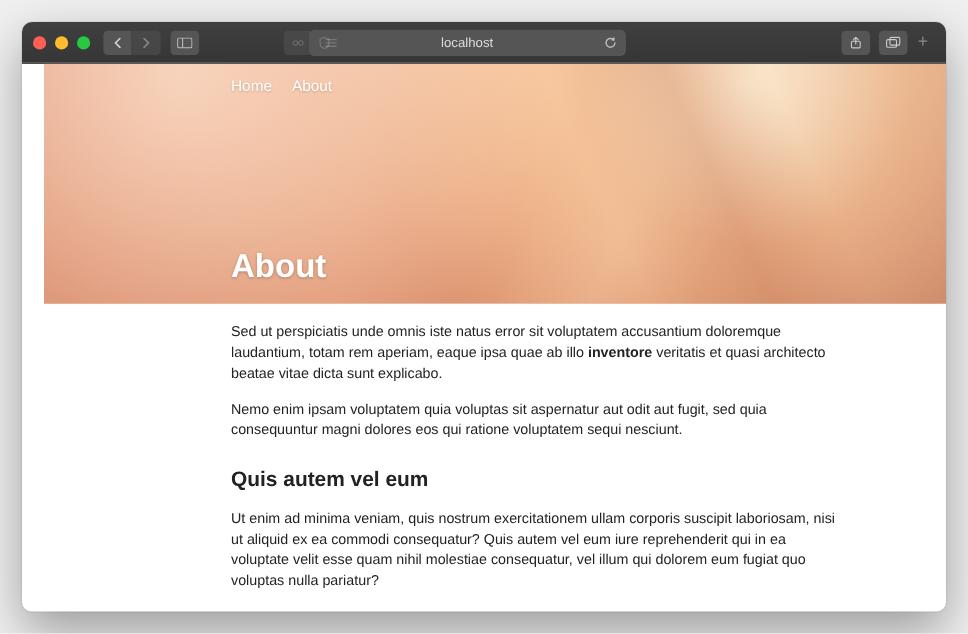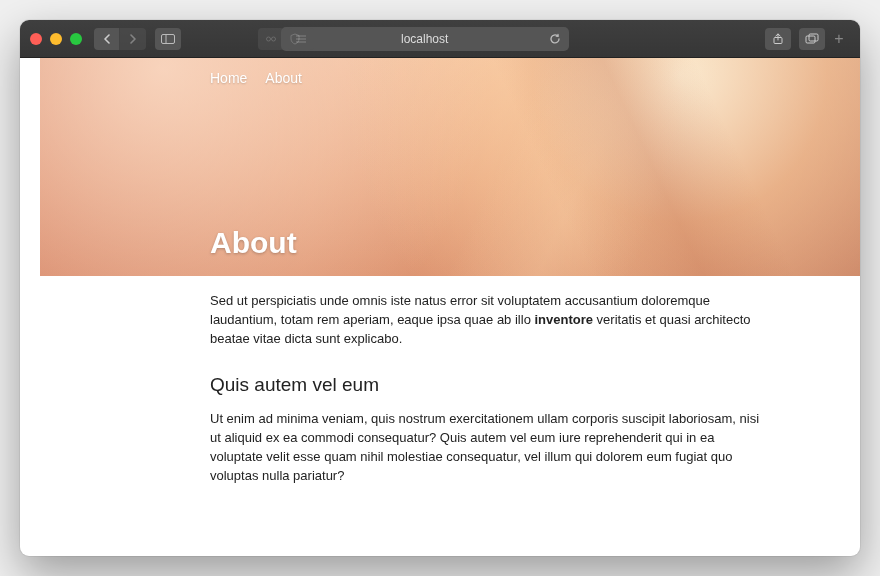--- a/index.html
+++ b/index.html
@@ -87,21 +87,21 @@
 .page-title {
   position:absolute; left:170px; bottom:16px;
   font-size: 30px; font-weight:700;
   text-shadow: 0 1px 3px rgba(0,0,0,0.25);
 }
 .content {
   flex:1; overflow:auto; padding: 16px 0 8px 0;
 }
 .content-inner { width: 560px; margin-left:170px; color:#222; font-size:13px; line-height:1.45; }
 .content-inner p { margin-bottom: 14px; }
-.content-inner h2 { font-size:19px; font-weight:400; margin: 22px 0 12px; }
+.content-inner h2 { font-size:19px; font-weight:700; margin: 22px 0 12px; }
 .content-inner strong { font-weight:700; }
 svg { display:block; }
 </style>
 </head>
 <body>
 
 <div class="window">
 
   <div class="titlebar">
     <div class="traffic">
@@ -183,20 +183,21 @@
         <a href="#">About</a>
       </div>
       <h1 class="page-title">About</h1>
     </div>
 
     <div class="content">
       <div class="content-inner">
         <p>
           <span>Sed ut perspiciatis unde omnis iste natus error sit voluptatem accusantium doloremque laudantium, totam rem aperiam, eaque ipsa quae ab illo </span><strong>inventore</strong><span> veritatis et quasi architecto beatae vitae dicta sunt explicabo.</span>
         </p>
+        <p>Nemo enim ipsam voluptatem quia voluptas sit aspernatur aut odit aut fugit, sed quia consequuntur magni dolores eos qui ratione voluptatem sequi nesciunt.</p>
         <h2>Quis autem vel eum</h2>
         <p>Ut enim ad minima veniam, quis nostrum exercitationem ullam corporis suscipit laboriosam, nisi ut aliquid ex ea commodi consequatur? Quis autem vel eum iure reprehenderit qui in ea voluptate velit esse quam nihil molestiae consequatur, vel illum qui dolorem eum fugiat quo voluptas nulla pariatur?</p>
 
       </div>
     </div>
   </div>
 
 </div>
 
 </body></html>

